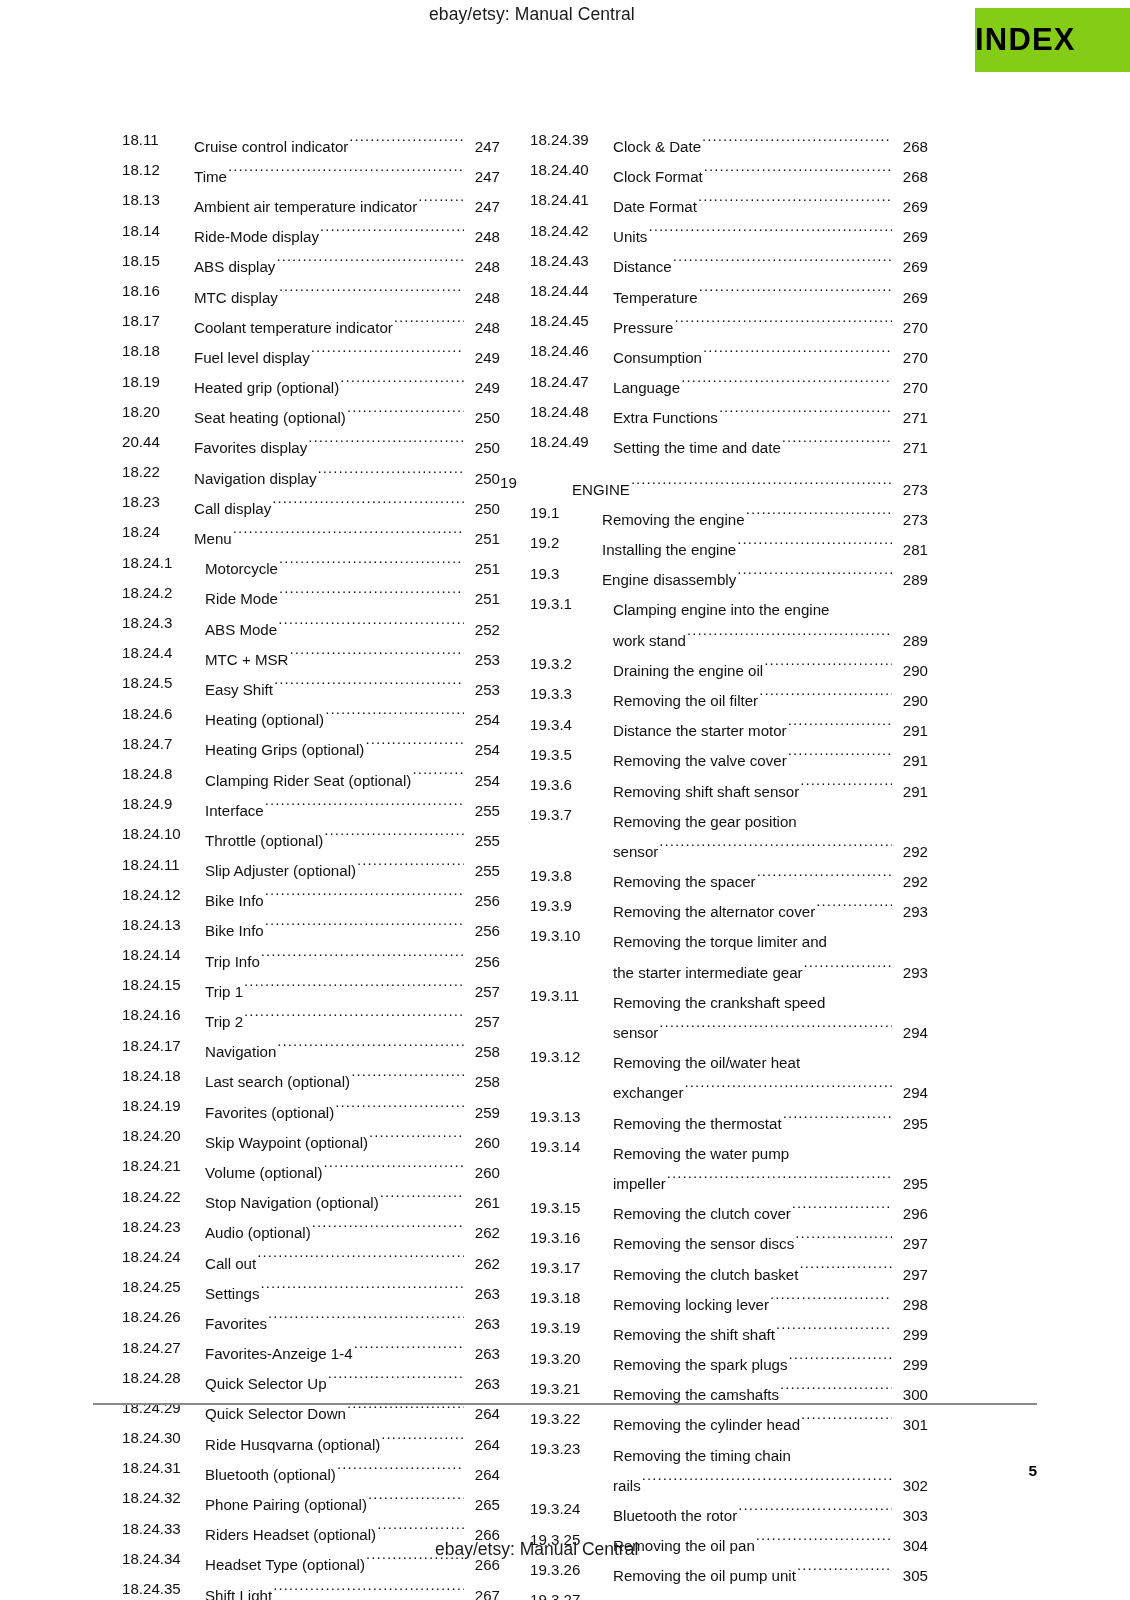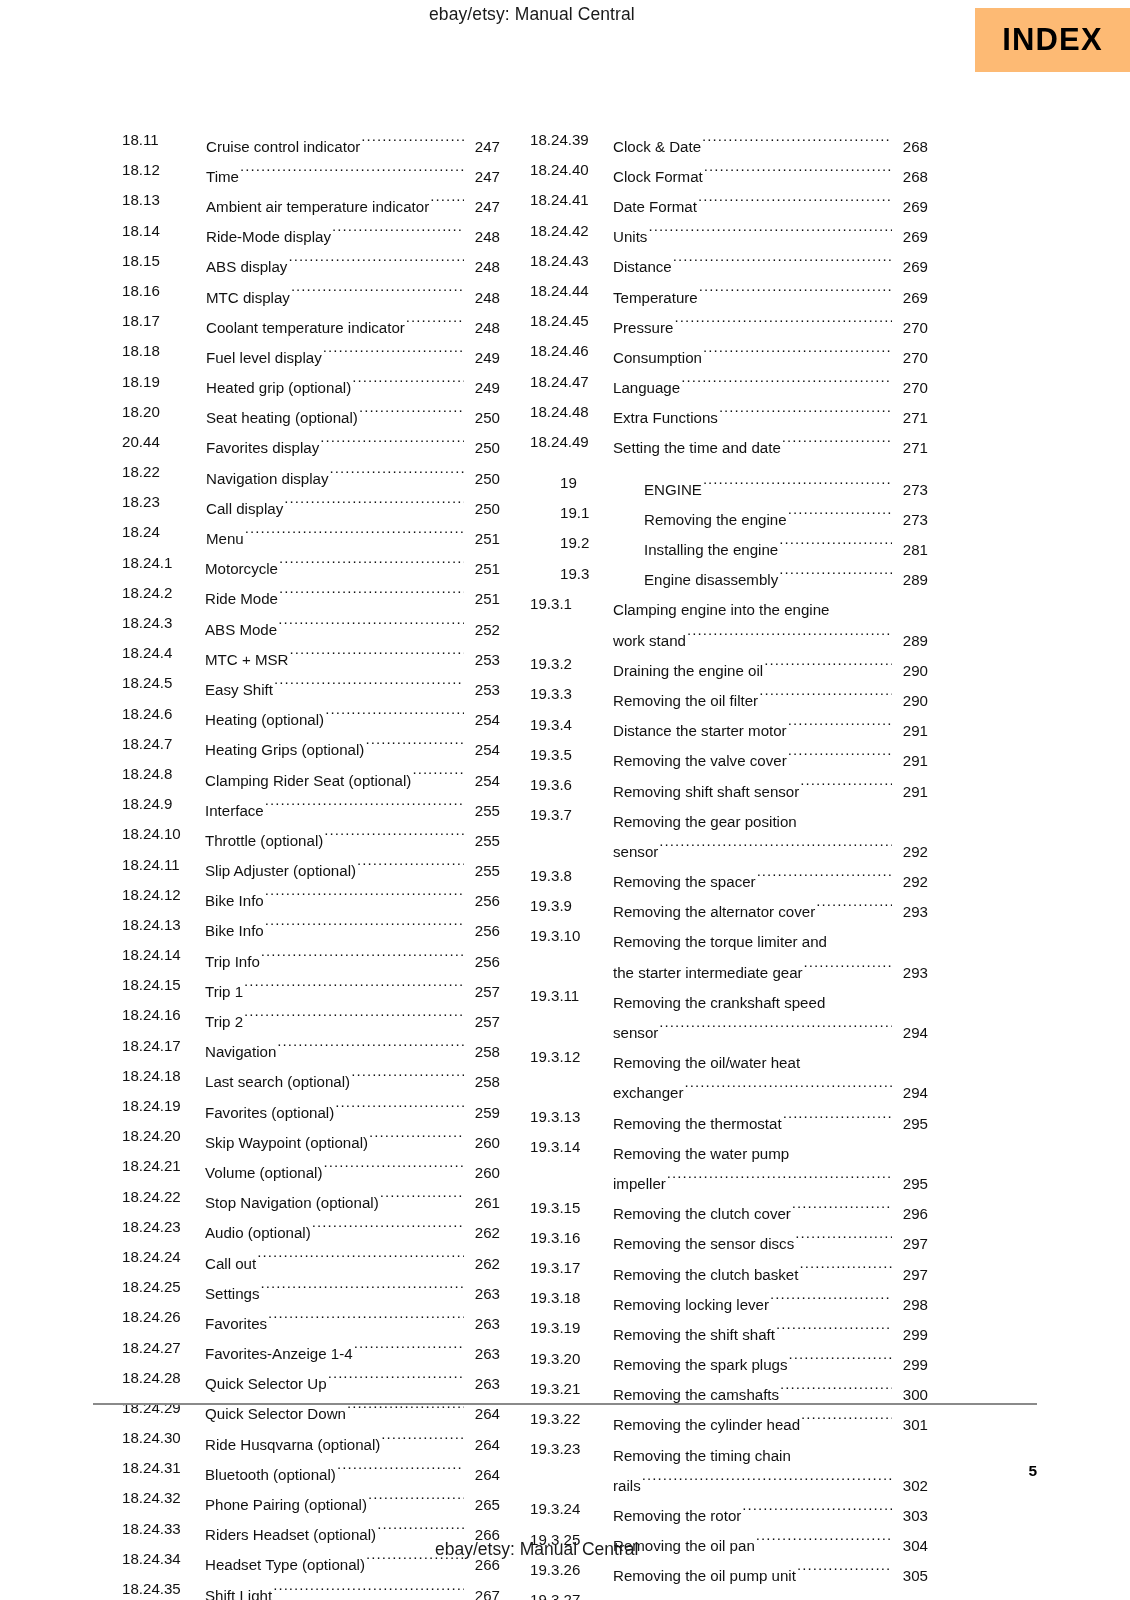--- a/index.html
+++ b/index.html
@@ -32,24 +32,23 @@
     color: #1a1a1a;
     letter-spacing: 0.1px;
     white-space: nowrap;
   }
   .index-tab {
     position: absolute;
     left: 975px;
     top: 8px;
     width: 155px;
     height: 64px;
-    background: #fdba74;
+    background: #84cc16;
     display: flex;
     align-items: center;
-    justify-content: center;
   }
   .index-tab-label {
     font-size: 31px;
     font-weight: bold;
     letter-spacing: 1.2px;
     color: #000000;
   }
 
   
   .toc-columns {
@@ -110,33 +109,33 @@
     flex: 0 0 auto;
     width: 30px;
     text-align: right;
     margin-left: 5px;
   }
   .toc-page.blank { visibility: hidden; }
 
   
   .lvl2 .toc-num { width: 68px; }
   .lvl3 .toc-num { width: 83px; }
-  .lvl2 .toc-body { margin-left: 16px; justify-content: center; }
+  .lvl2 .toc-body { margin-left: 4px; justify-content: center; }
   .lvl3 .toc-body { margin-left: 0px; }
 
   
   .chap { }
   .chap .toc-num { width: 30px; margin-left: -30px; }
   .chap .toc-label { }
 
   
   .cont .toc-num { visibility: hidden; }
 
   
-  .toc-col.right .lvl2 .toc-num { width: 68px; margin-left: 30px; }
+  .toc-col.right .lvl2 .toc-num { width: 68px; }
   .toc-col.right .lvl3 .toc-num { width: 83px; }
 
   
   .block-gap { height: 11px; }
 
   
   .footer-rule {
     position: absolute;
     left: 93px;
     top: 1403px;
@@ -926,21 +925,21 @@
         <span class="toc-num"></span>
         <span class="toc-body">
           <span class="toc-label">rails</span>
           <span class="toc-leader"></span>
           <span class="toc-page">302</span>
         </span>
       </div>
       <div class="toc-row lvl3">
         <span class="toc-num">19.3.24</span>
         <span class="toc-body">
-          <span class="toc-label">Removing the rotor</span>
+          <span class="toc-label">Bluetooth the rotor</span>
           <span class="toc-leader"></span>
           <span class="toc-page">303</span>
         </span>
       </div>
       <div class="toc-row lvl3">
         <span class="toc-num">19.3.25</span>
         <span class="toc-body">
           <span class="toc-label">Removing the oil pan</span>
           <span class="toc-leader"></span>
           <span class="toc-page">304</span>

